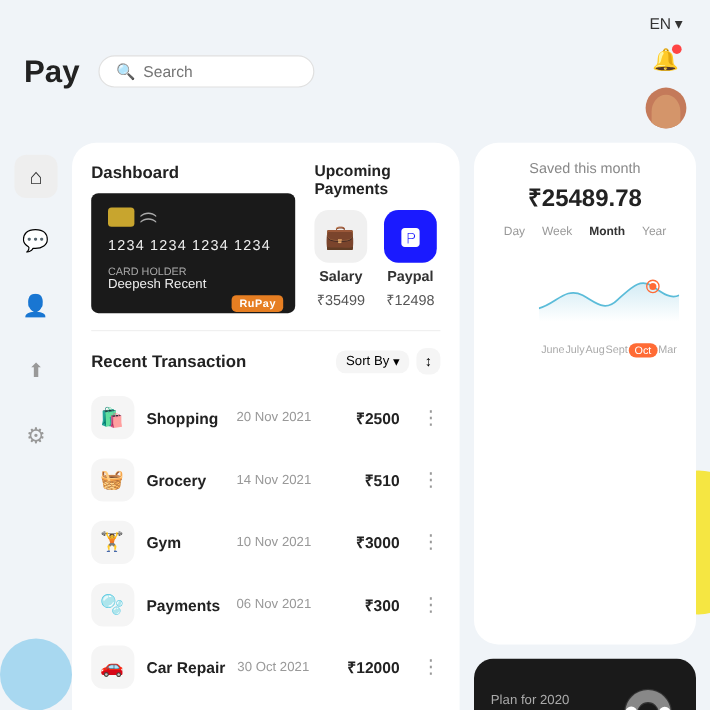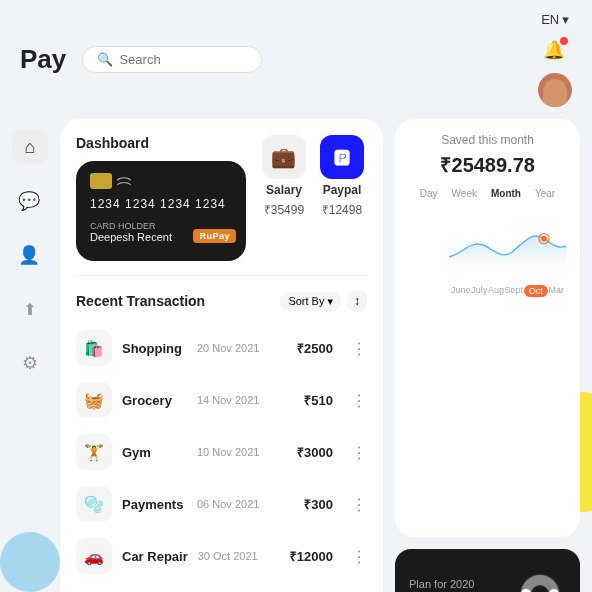--- a/index.html
+++ b/index.html
@@ -174,21 +174,21 @@
     .dashboard-title {
       font-size: 14px;
       font-weight: 700;
       color: #222;
       margin-bottom: 10px;
     }
 
     
     .credit-card {
       background: #1a1a1a;
-      border-radius: 18px;
+      border-radius: 6px;
       padding: 12px 14px;
       width: 170px;
       min-height: 100px;
       color: #fff;
       position: relative;
       flex-shrink: 0;
     }
     .card-chip-area {
       display: flex;
       gap: 8px;
@@ -216,21 +216,21 @@
       font-size: 9px;
       color: #aaa;
       text-transform: uppercase;
     }
     .card-holder-name {
       font-size: 11px;
       color: #eee;
     }
     .card-logo {
       position: absolute;
-      bottom: 18px;
+      bottom: 1px;
       right: 10px;
       background: #e67e22;
       border-radius: 4px;
       padding: 2px 6px;
       font-size: 9px;
       font-weight: 700;
       color: #fff;
       letter-spacing: 0.5px;
       margin-left: 20px;
     }
@@ -510,20 +510,21 @@
               <span class="card-wifi">((</span>
             </div>
             <div class="card-number">1234 1234 1234 1234</div>
             <div class="card-holder-label">Card Holder</div>
             <div class="card-holder-name">Deepesh Recent</div>
             <div class="card-logo">RuPay</div>
           </div>
         </div>
 
         <div class="upcoming-payments">
+          <div class="upcoming-title">Upcoming Payments</div>
           <div class="payment-items">
             <div class="payment-item">
               <div class="payment-icon-box">💼</div>
               <div class="payment-label">Salary</div>
               <div class="payment-amount">₹35499</div>
             </div>
             <div class="payment-item">
               <div class="payment-icon-box" style="background:#1a1aff;color:#fff;font-size:18px;font-weight:700;">🅿</div>
               <div class="payment-label">Paypal</div>
               <div class="payment-amount">₹12498</div>

